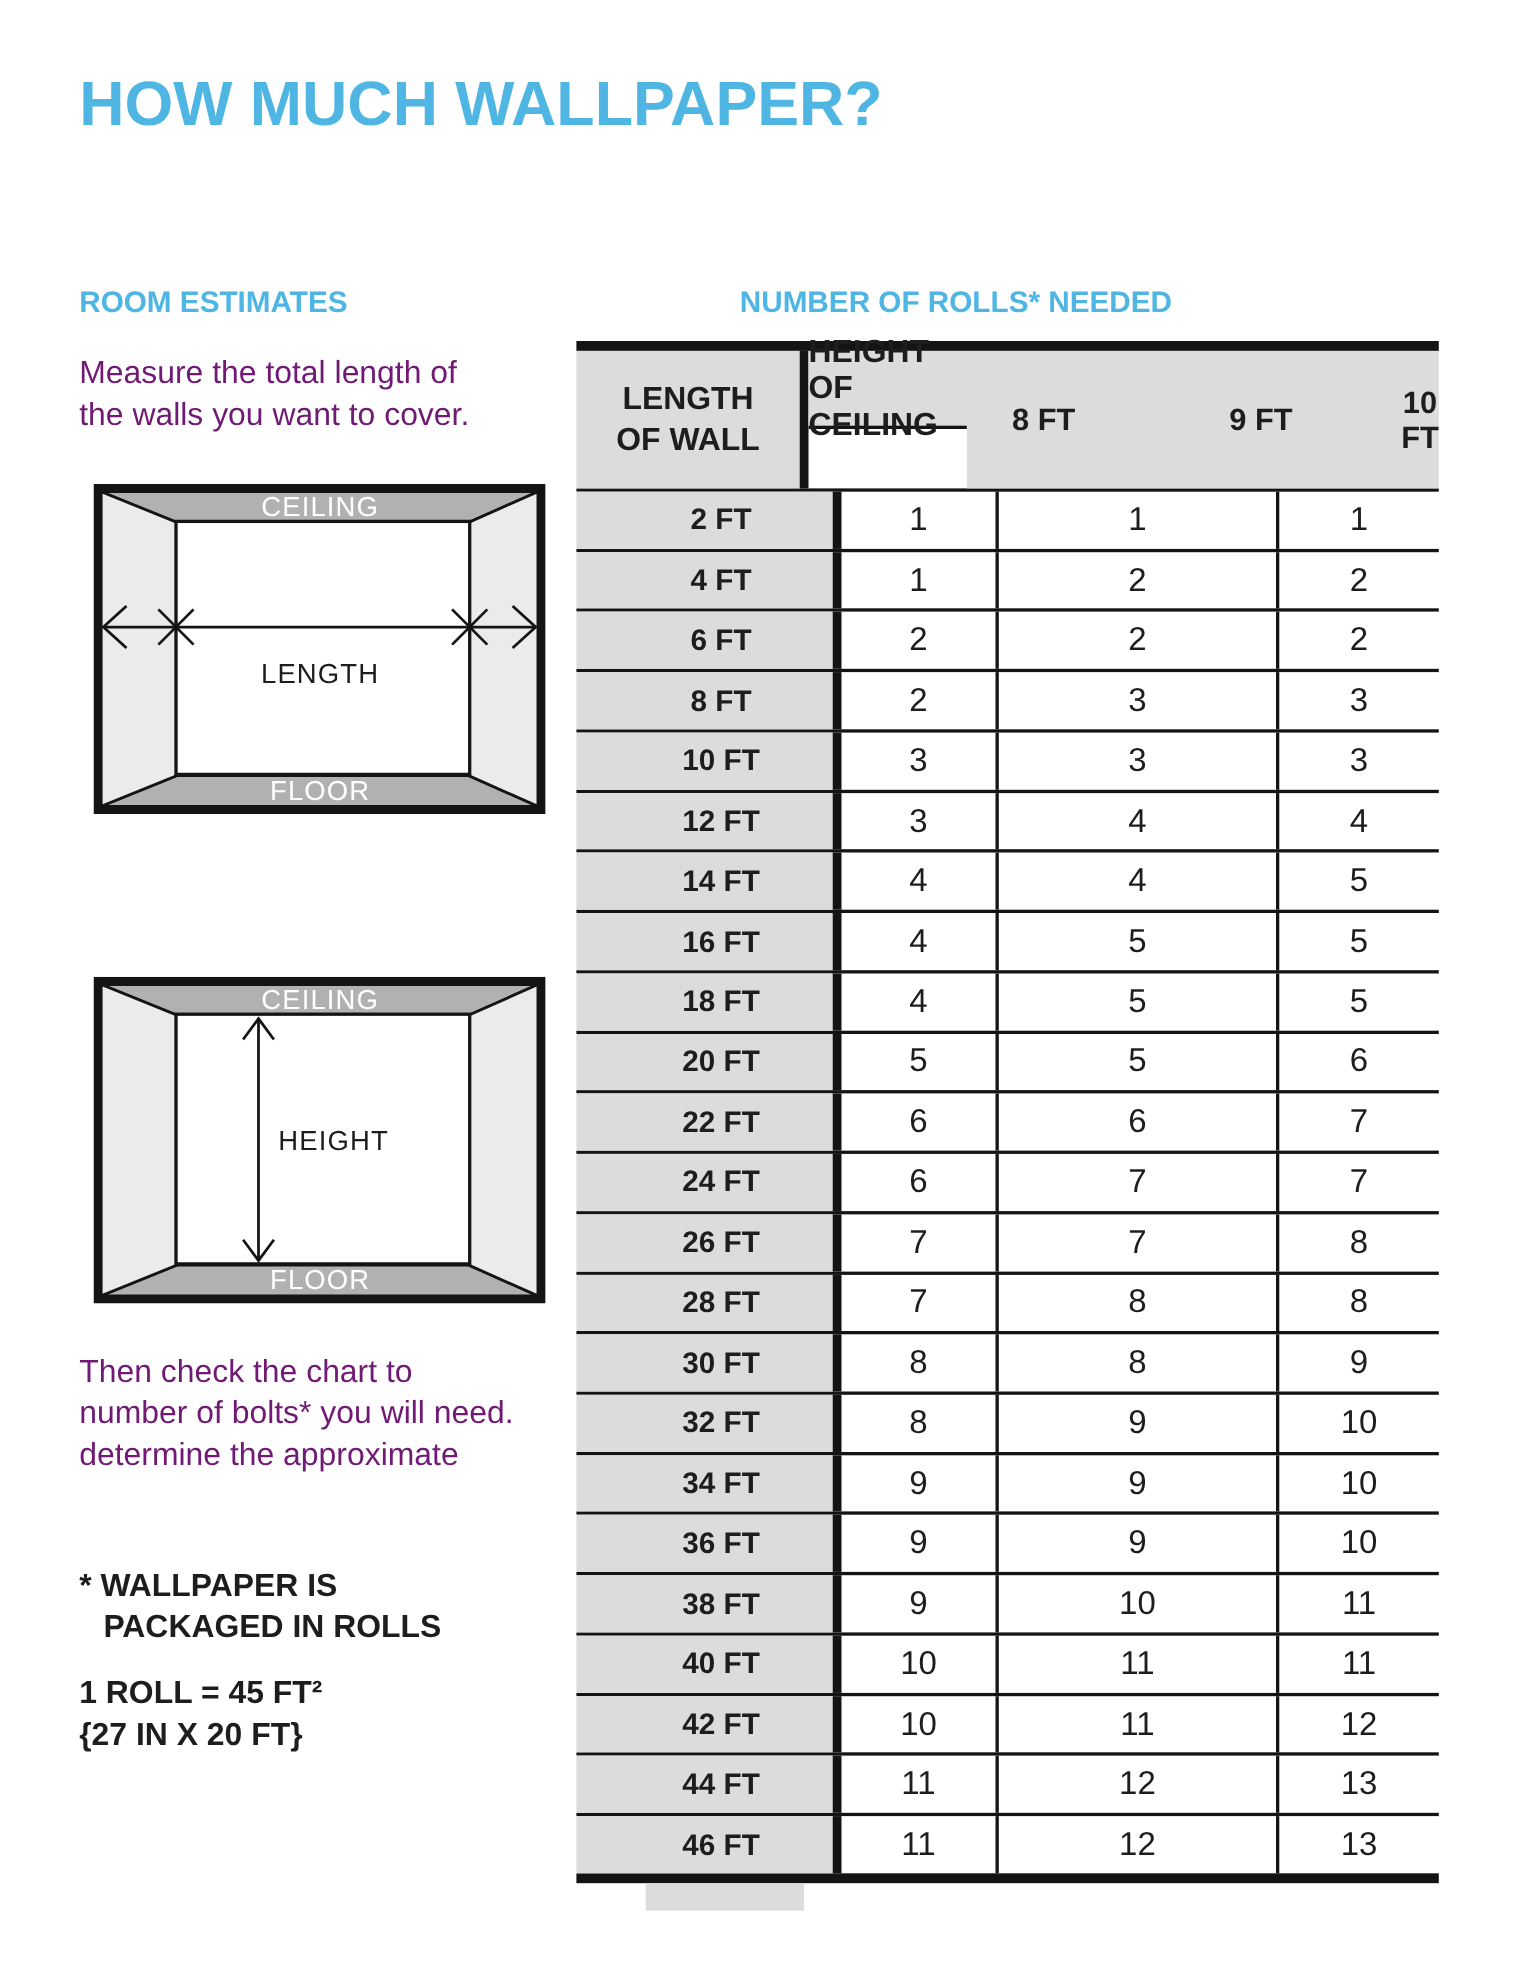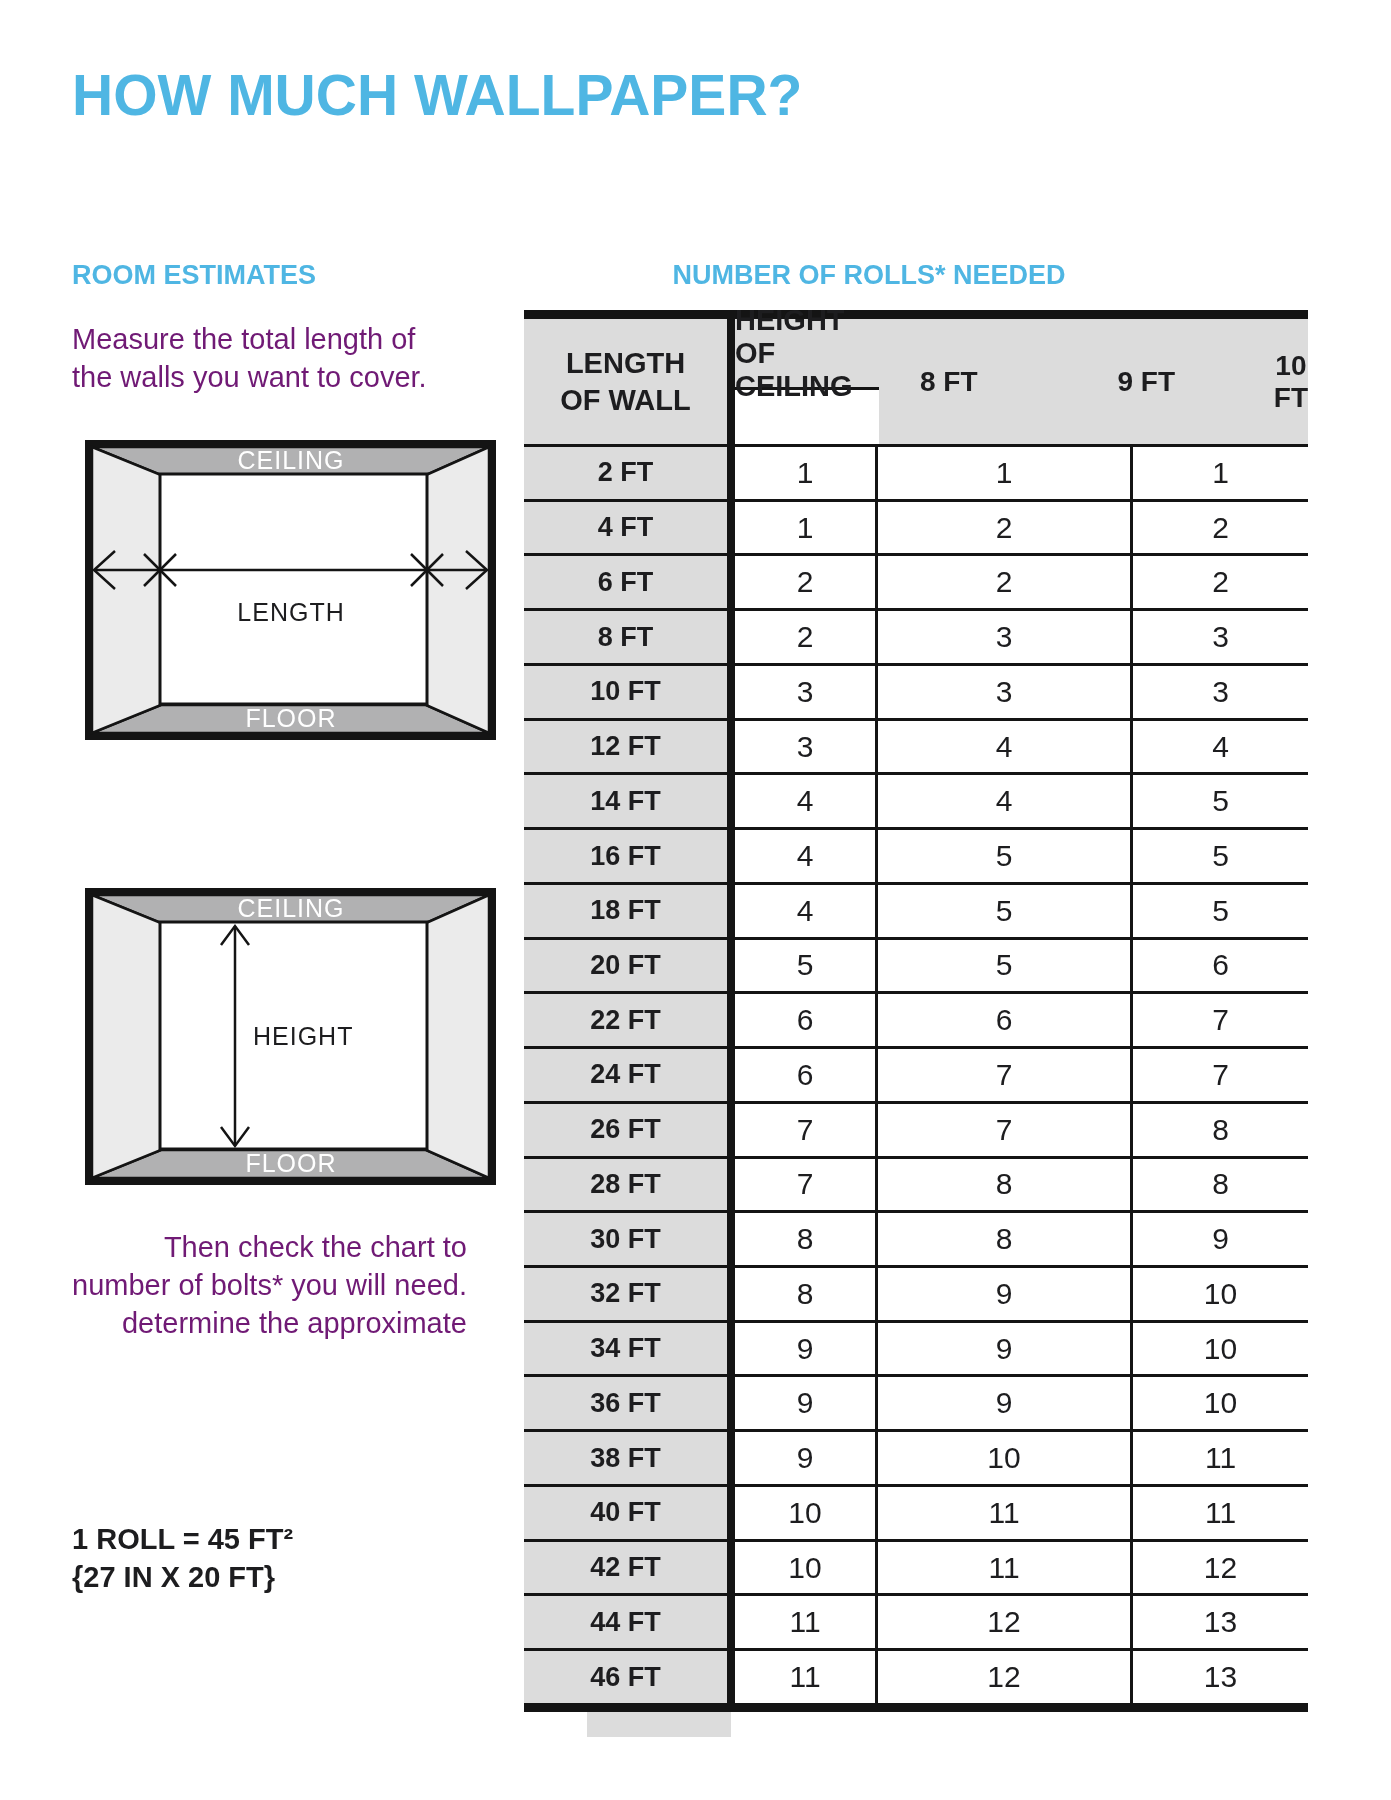--- a/index.html
+++ b/index.html
@@ -9,21 +9,21 @@
   .page-title{position:absolute;left:72px;top:62px;font-size:57px;font-weight:bold;
               color:#4FB6E3;letter-spacing:0px;white-space:nowrap;}
 
   .sec-head{position:absolute;font-size:27px;font-weight:bold;color:#4FB6E3;white-space:nowrap;}
   .sec-head.left{left:72px;top:260px;}
   .sec-head.right{left:524px;top:260px;width:690px;text-align:center;}
 
   .para{position:absolute;left:72px;font-size:29px;line-height:38px;color:#701a75;}
   .para.p1{top:320px;}
   .para.p2{top:770px;}
-  .para.p3{top:1228px;text-align:right;}
+  .para.p3{top:1228px;}
 
   .footnote{position:absolute;left:72px;top:1424px;font-size:29px;line-height:37px;font-weight:bold;}
   .footnote .ln2{margin-left:22px;}
   .rollspec{position:absolute;left:72px;top:1520px;font-size:29px;line-height:38px;font-weight:bold;}
 
   .diag{position:absolute;left:85px;}
   .diag.d1{top:440px;}
   .diag.d2{top:888px;}
   .diag text{font-family:"Liberation Sans","DejaVu Sans",sans-serif;font-size:25px;letter-spacing:1px;}
   .diag text.white{fill:#ffffff;}
@@ -42,21 +42,21 @@
   .sub-heads{flex:1;background:#dcdcdc;display:flex;align-items:center;font-weight:bold;font-size:28px;}
   .sub{text-align:center;}
   .sub.w1{width:140px;}
   .sub.w2{width:255px;}
   .sub.w3{flex:1;}
 
   .tbl-body{height:1256px;display:flex;flex-direction:column;}
   .trow{flex:1;display:flex;border-bottom:3px solid #141414;}
   .trow:last-child{border-bottom:none;}
   .rlabel{width:203px;background:#dcdcdc;font-weight:bold;font-size:27px;
-          display:flex;align-items:center;justify-content:center;}
+          display:flex;align-items:center;justify-content:center;padding-left:30px;}
   .vbar{width:8px;background:#141414;}
   .val{display:flex;align-items:center;justify-content:center;font-size:30px;color:#1d1d1f;}
   .val.v1{width:140px;}
   .val.v2{width:252px;border-left:3px solid #141414;}
   .val.v3{flex:1;border-left:3px solid #141414;}
   .gray-tab{position:absolute;left:63px;top:calc(100% + 9px);width:144px;height:25px;background:#dcdcdc;}
 </style>
 </head>
 <body>
 
@@ -110,20 +110,24 @@
     <text class="dark" x="168" y="157" text-anchor="start">HEIGHT</text>
     <text class="white" x="206" y="284" text-anchor="middle">FLOOR</text>
   </svg>
 
   <div class="para p3">
     <div>Then check the chart to</div>
     <div>number of bolts* you will need.</div>
     <div>determine the approximate</div>
   </div>
 
+  <div class="footnote">
+    <div class="ln1">* WALLPAPER IS</div>
+    <div class="ln2">PACKAGED IN ROLLS</div>
+  </div>
 
   <div class="rollspec">
     <div>1 ROLL = 45 FT²</div>
     <div>{27 IN X 20 FT}</div>
   </div>
 
   <div class="table-area">
     <div class="tbl-head">
       <div class="label-head">
         <div>LENGTH</div>

